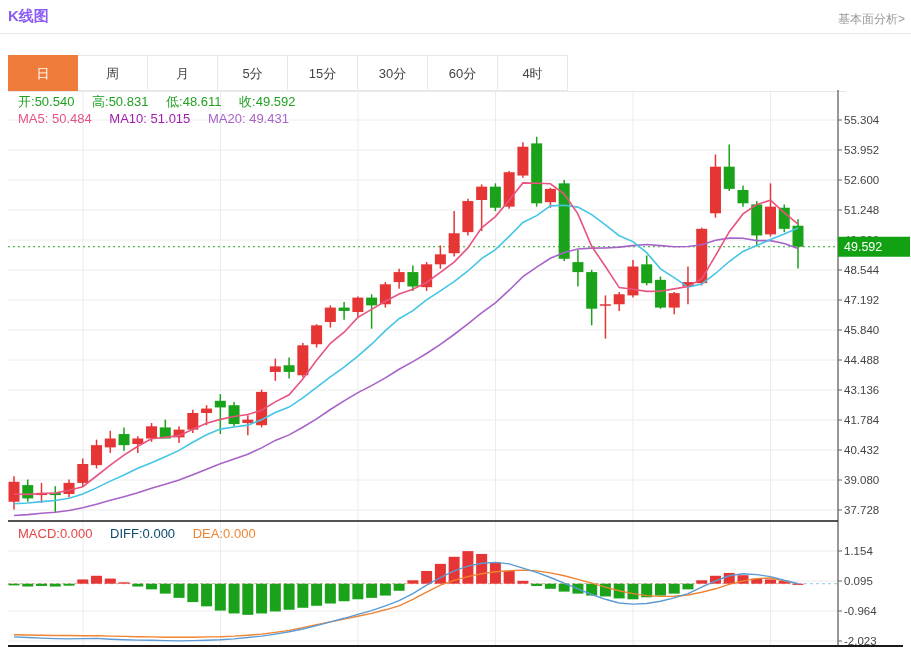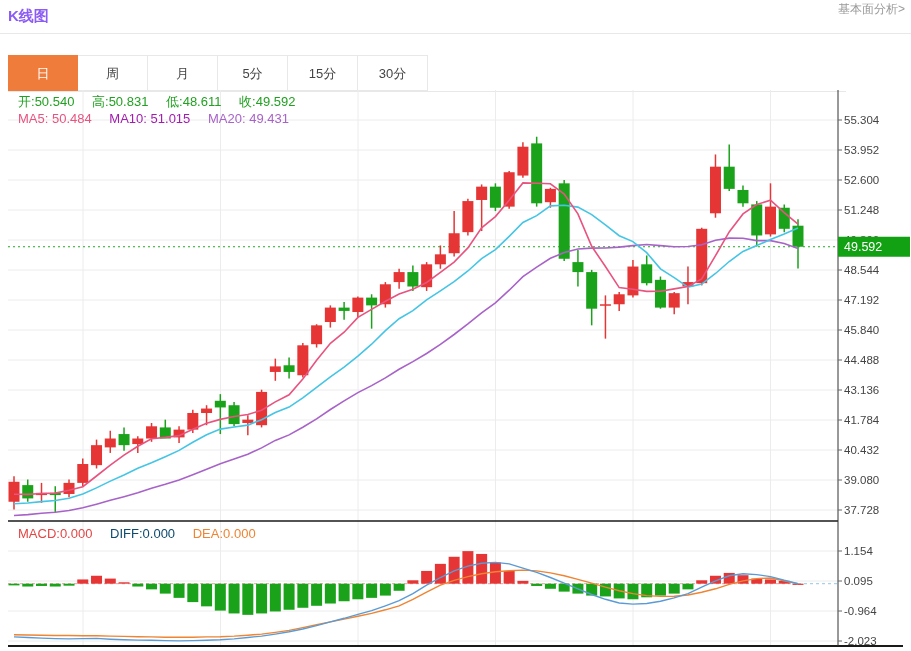--- a/index.html
+++ b/index.html
@@ -1,19 +1,19 @@
 <!DOCTYPE html>
 <html><head>
 <meta charset="utf-8">
 <style>
   html,body{margin:0;padding:0;background:#fff;font-family:"Liberation Sans","DejaVu Sans",sans-serif;}
   #app{position:relative;width:911px;height:651px;background:#fff;overflow:hidden;}
   .hdr{position:absolute;top:0;left:0;right:0;height:33px;border-bottom:1px solid #e8e8e8;}
   .hdr-title{position:absolute;left:8px;top:7px;font-size:15px;font-weight:bold;color:#8b5cf6;}
-  .hdr-link{position:absolute;right:6px;top:1px;font-size:12px;color:#999;cursor:pointer;text-decoration:none;}
+  .hdr-link{position:absolute;right:6px;top:11px;font-size:12px;color:#999;cursor:pointer;text-decoration:none;}
   .tabs{position:absolute;top:55px;left:8px;width:838px;height:36px;display:flex;border-bottom:1px solid #e8e8e8;}
   .tab{width:70px;height:36px;line-height:36px;text-align:center;font-size:13px;color:#444;
        background:#fff;border:1px solid #e8e8e8;border-left:none;box-sizing:border-box;cursor:pointer;}
   .tab:first-child{border-left:1px solid #e8e8e8;}
   .tab.active{background:#ef7c3a;border-color:#ef7c3a;color:#fff;}
   .chart-wrap{position:absolute;top:90px;left:8px;width:903px;height:557px;}
   .inforow{position:absolute;left:10px;font-size:13px;white-space:nowrap;z-index:5;pointer-events:none;}
   .inforow span{margin-right:14px;}
   .r-ohlc{top:3px;}
   .r-ma{top:21px;}
@@ -36,20 +36,22 @@
     <a class="hdr-link">基本面分析&gt;</a>
   </div>
 
   <div class="tabs" id="tabs">
       <div class="tab active">日</div>
       <div class="tab">周</div>
       <div class="tab">月</div>
       <div class="tab">5分</div>
       <div class="tab">15分</div>
       <div class="tab">30分</div>
+      <div class="tab">60分</div>
+      <div class="tab">4时</div>
     </div>
 
   <div class="chart-wrap">
     <div class="inforow r-ohlc">
       <span class="c-green"><i style="font-style:normal">开:</i><i style="font-style:normal">50.540</i></span>
       <span class="c-green"><i style="font-style:normal">高:</i><i style="font-style:normal">50.831</i></span>
       <span class="c-green"><i style="font-style:normal">低:</i><i style="font-style:normal">48.611</i></span>
       <span class="c-green"><i style="font-style:normal">收:</i><i style="font-style:normal">49.592</i></span>
     </div>
     <div class="inforow r-ma">

